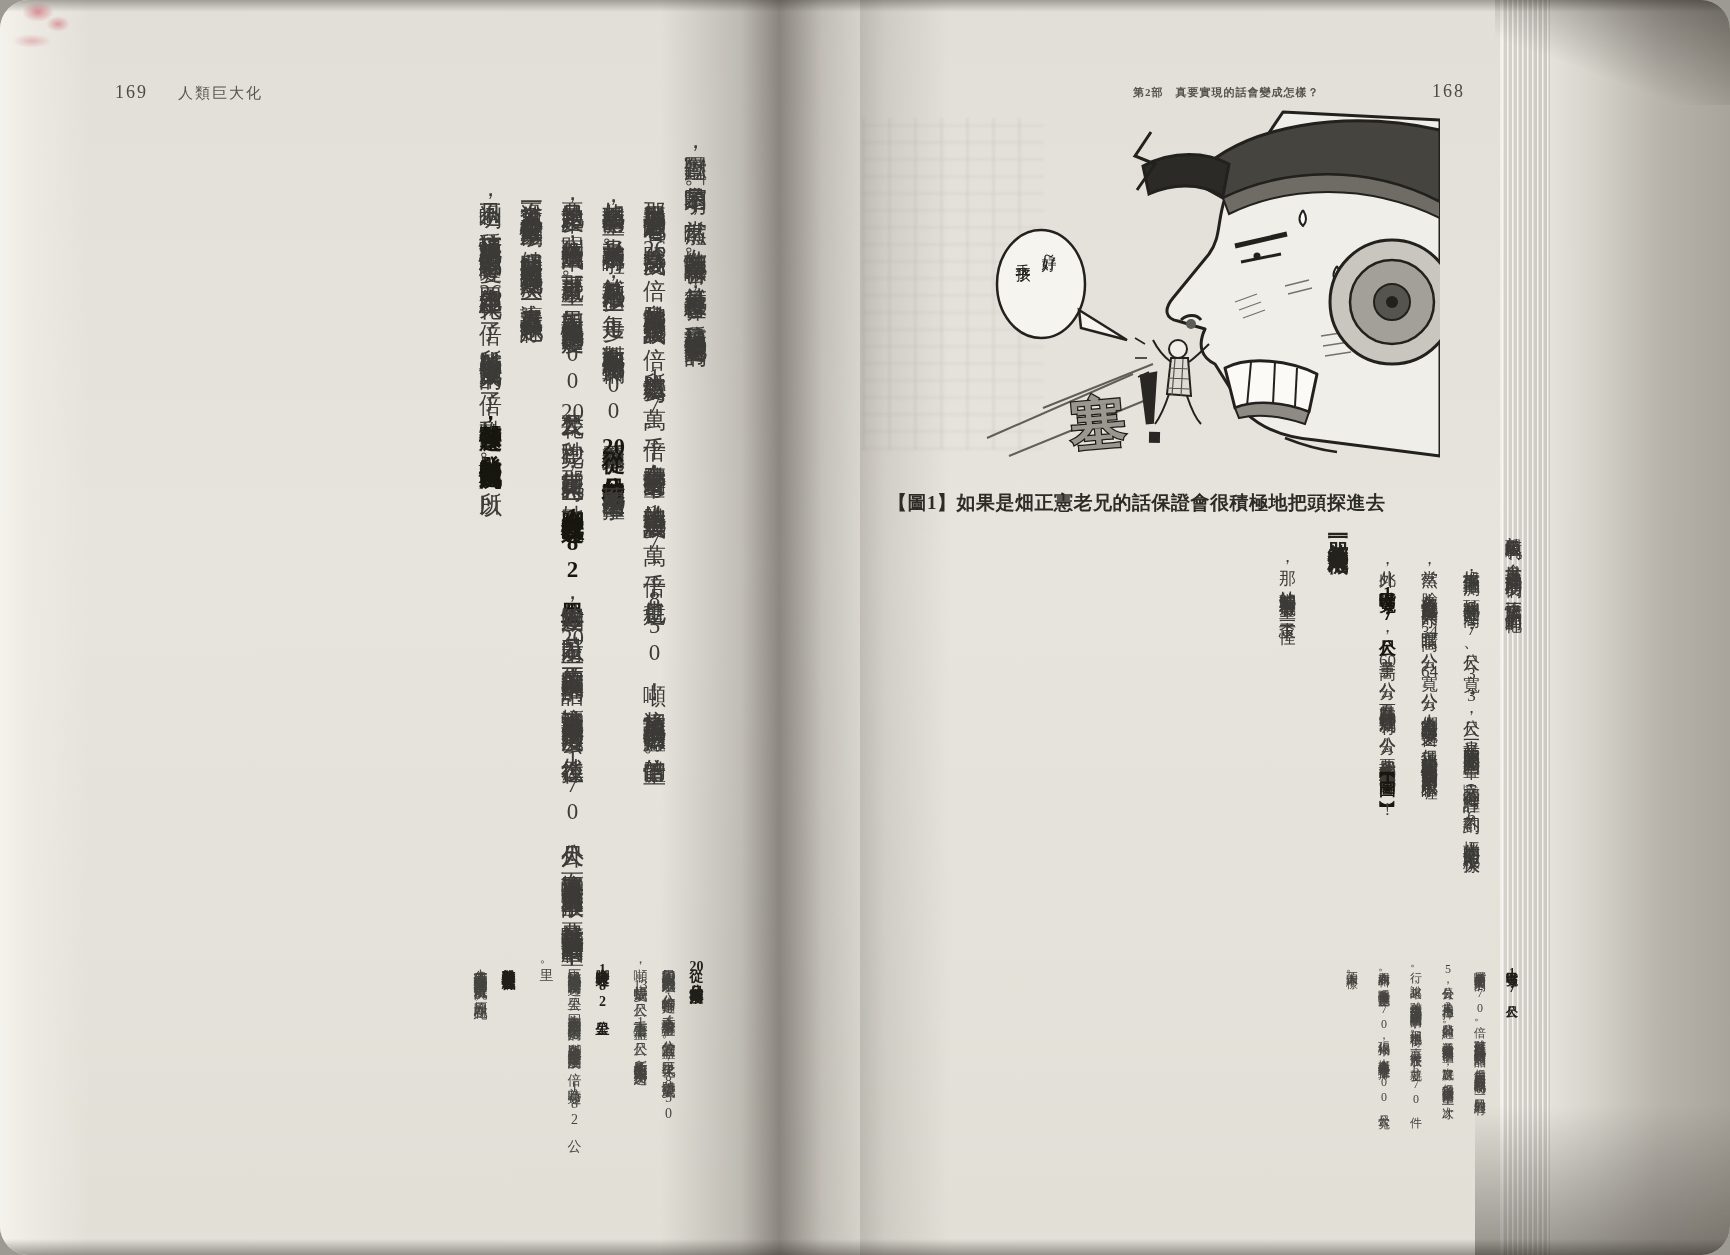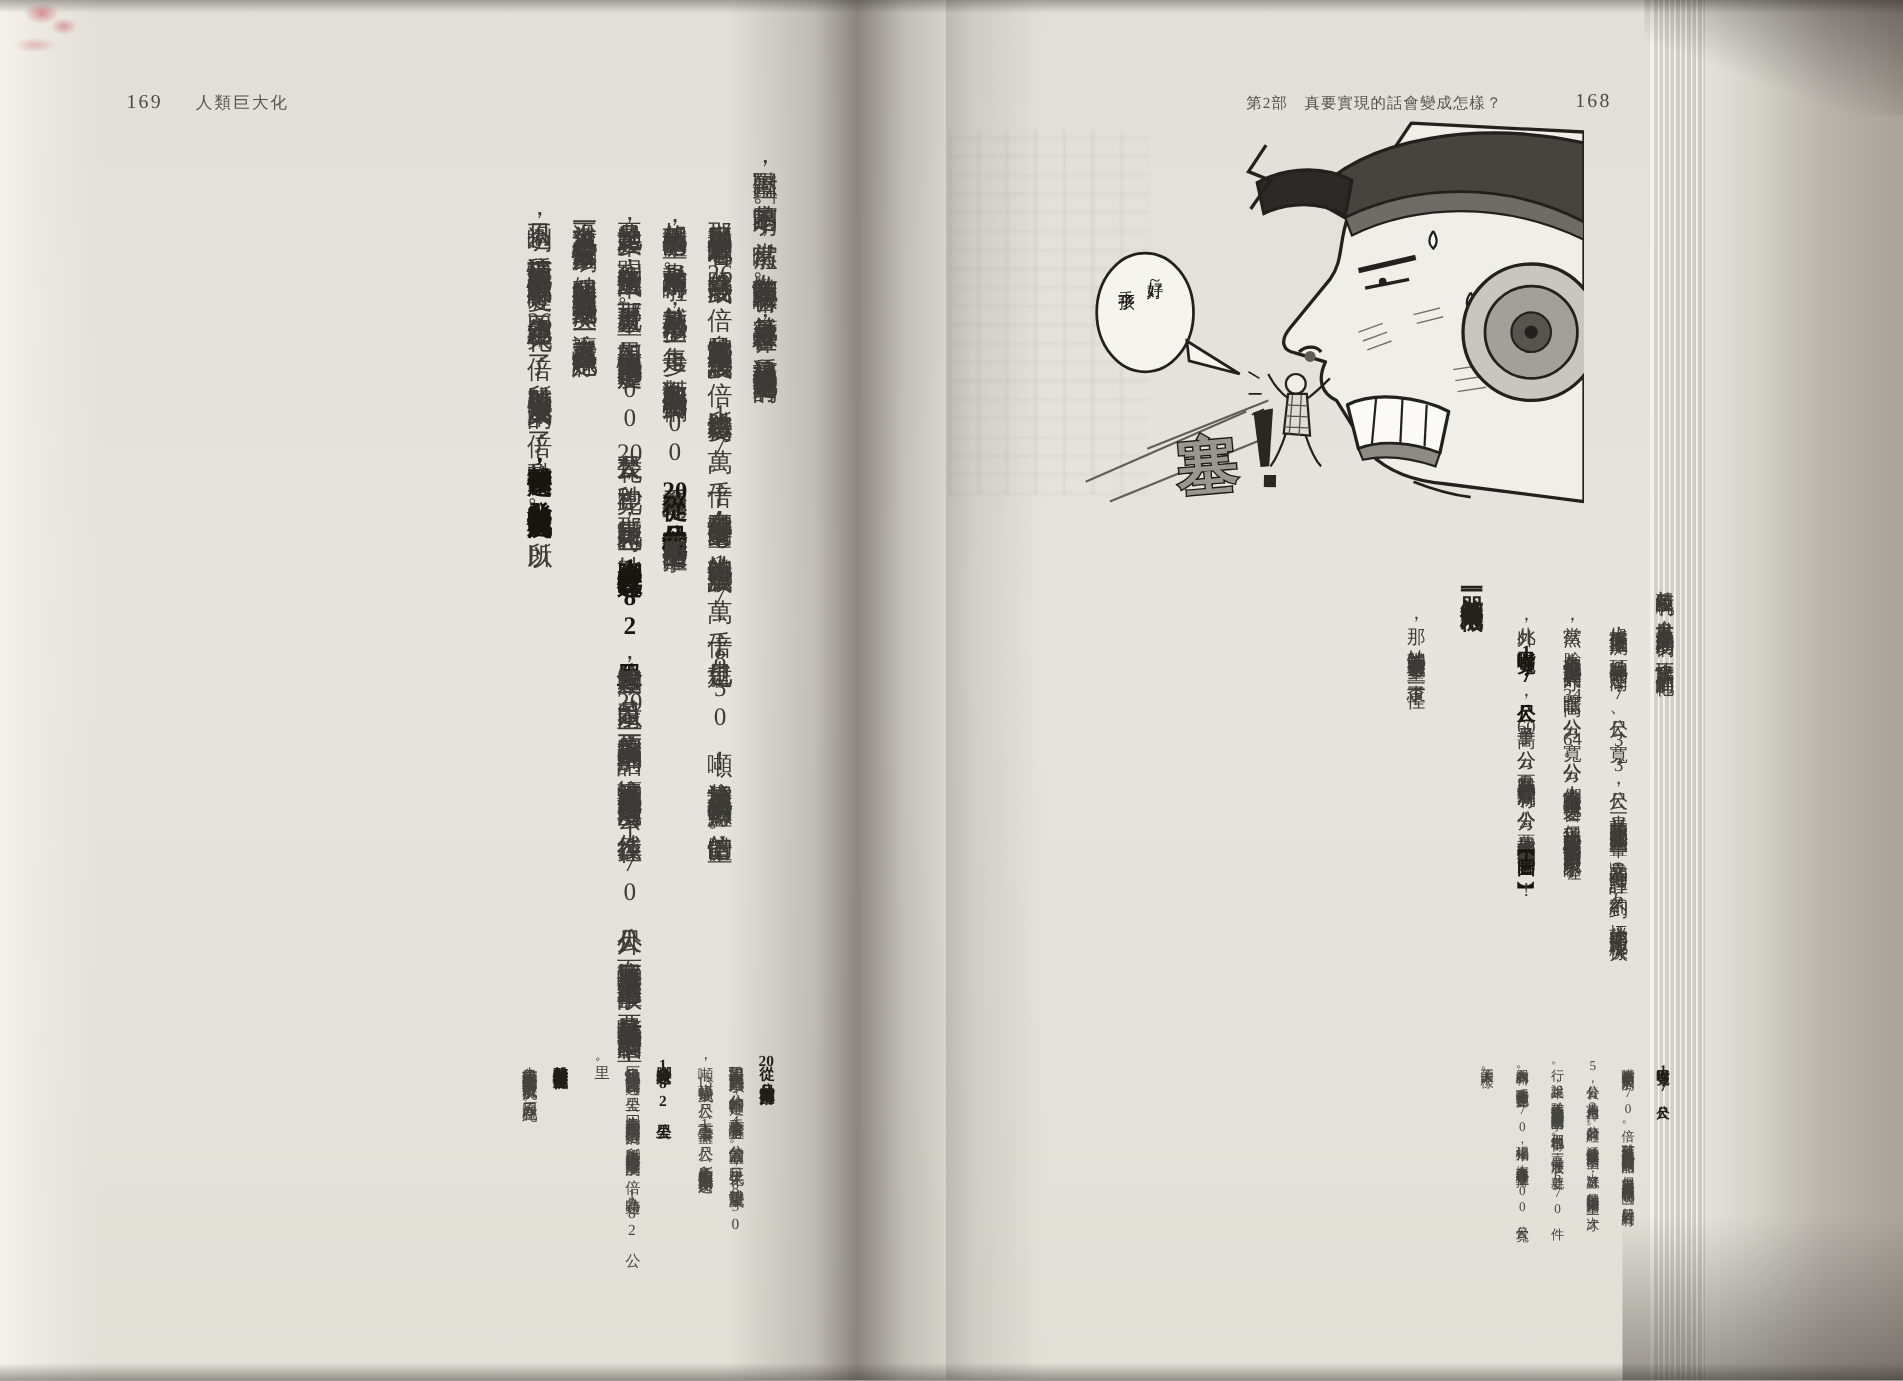--- a/index.html
+++ b/index.html
@@ -1,17 +1,17 @@
 <!DOCTYPE html>
 <html><head>
 <meta charset="utf-8">
 <style>
   html,body{margin:0;padding:0;background:#9d9a93;}
   #stage{position:relative;width:1730px;height:1255px;overflow:hidden;
-         font-family:"Liberation Serif","DejaVu Serif",serif;background:#a5a19a;}
+         font-family:"Liberation Serif","DejaVu Serif",serif;background:#a5a19a;border-radius:29px;}
   .book{position:absolute;inset:0;background:linear-gradient(180deg,#e2dfd8 0%,#e7e4dd 45%,#e2dfd7 100%);}
   
   .gutter{position:absolute;left:660px;top:0;width:225px;height:100%;
     background:linear-gradient(90deg,rgba(60,55,48,0) 0%,rgba(60,55,48,.22) 36%,rgba(50,45,38,.5) 53%,rgba(60,55,48,.2) 72%,rgba(60,55,48,0) 100%);}
   .spine-soft{position:absolute;left:860px;top:0;width:90px;height:100%;
     background:linear-gradient(90deg,rgba(90,85,78,.20),rgba(90,85,78,0));}
   .edge-left{position:absolute;left:0;top:0;width:90px;height:100%;
     background:linear-gradient(90deg,#f4f2ec 0px,#edeae3 30px,rgba(237,234,227,0) 90px);}
   .fore-edge{position:absolute;left:1500px;top:0;width:230px;height:100%;
     background:linear-gradient(90deg,#f2efe9 0px,#e9e6df 40px,#d5d2ca 95px,#b8b4ac 160px,#a8a49b 230px);}
@@ -27,21 +27,21 @@
     background:linear-gradient(0deg,rgba(40,36,30,.42),rgba(40,36,30,0));}
   .smudge{position:absolute;border-radius:50%;}
   .smudge.s1{left:22px;top:2px;width:32px;height:20px;background:radial-gradient(ellipse,rgba(198,70,86,.55),rgba(198,70,86,0) 70%);}
   .smudge.s2{left:46px;top:16px;width:24px;height:16px;background:radial-gradient(ellipse,rgba(198,70,86,.45),rgba(198,70,86,0) 70%);}
   .smudge.s3{left:12px;top:34px;width:40px;height:14px;background:radial-gradient(ellipse,rgba(198,70,86,.3),rgba(198,70,86,0) 70%);}
   
   .hdr{position:absolute;color:#55534d;white-space:nowrap;}
   .hdr .num{font-size:18px;letter-spacing:2px;color:#4c4a45;}
   .hdr-left{left:115px;top:82px;}
   .hdr-left .rt{font-size:15px;margin-left:30px;letter-spacing:2px;}
-  .hdr-right{left:1133px;top:85px;font-size:14px;letter-spacing:1px;}
+  .hdr-right{left:1133px;top:85px;font-size:11px;letter-spacing:1px;font-weight:bold;}
   .pn-right{position:absolute;left:1432px;top:81px;}
   
   .vtext{writing-mode:vertical-rl;text-orientation:upright;position:absolute;color:#3c3b37;}
   .vtext p{margin:0 0 0 7px;text-indent:2em;}
   .vtext p.noindent{text-indent:0;}
   .vtext b{font-weight:700;color:#17160f;}
   .tcy{text-combine-upright:all;}
   .main-left{left:92px;top:138px;width:620px;height:990px;font-size:23px;letter-spacing:1.5px;line-height:34px;}
   .main-right{left:950px;top:523px;width:578px;height:358px;font-size:17px;letter-spacing:1.5px;line-height:30px;}
   .main-right p{margin:0 0 0 12px;}
@@ -138,20 +138,21 @@
       <text class="svgvt" x="64" y="138">好好～</text>
       <text class="svgvt" x="38" y="146">乖孩子…</text>
     </g>
     <g transform="rotate(-5 120 310)">
       <text x="84" y="336" style="font-size:56px;font-weight:bold;fill:#9a978f;stroke:#1d1c19;stroke-width:2.5px;paint-order:stroke;font-family:'Liberation Sans',sans-serif">塞</text>
       <polygon points="158,272 176,270 168,322 160,322" fill="#282724"></polygon>
       <rect x="162" y="330" width="11" height="11" fill="#282724" transform="rotate(6 167 335)"></rect>
     </g>
   </svg>
 
+  <div class="fig-caption">【圖1】如果是畑正憲老兄的話保證會很積極地把頭探進去</div>
 
   <div class="vtext main-right">
       <p class="noindent">敵超級巨乳啊！全世界各地愛好此道的朋友們，快來膜拜一下你們的神吧。</p>
       <p>根據畫面上推測，她頭部的尺寸是高5・7公尺、寬3・3公尺，光是一張臉的大小就和一間「四疊半＋六疊」的公寓（譯註：約不到6坪大的小房間）地板一樣大！</p>
       <p>當然，臉上各部位也都是超巨大的尺寸。眼睛高<span class="tcy">34</span>公分，寬<span class="tcy">64</span>公分。人們常說眼睛是靈魂之窗，但秋子小姐的眼睛真的快要和廁所的窗戶一般大小了喔！</p>
       <p>此外，<b>嘴巴寬1・7公尺</b>，鼻子高<span class="tcy">60</span>公分，而且鼻孔的直徑推測就有<span class="tcy">26</span>公分！要把你的腦袋瓜塞進去都沒問題<b>【圖1】</b>！</p>
       <h3 class="sec-head">一哭一笑都會帶來危機</h3>
       <p>那，她的體重到底有多重？查了一下怪</p>
     </div>
 

